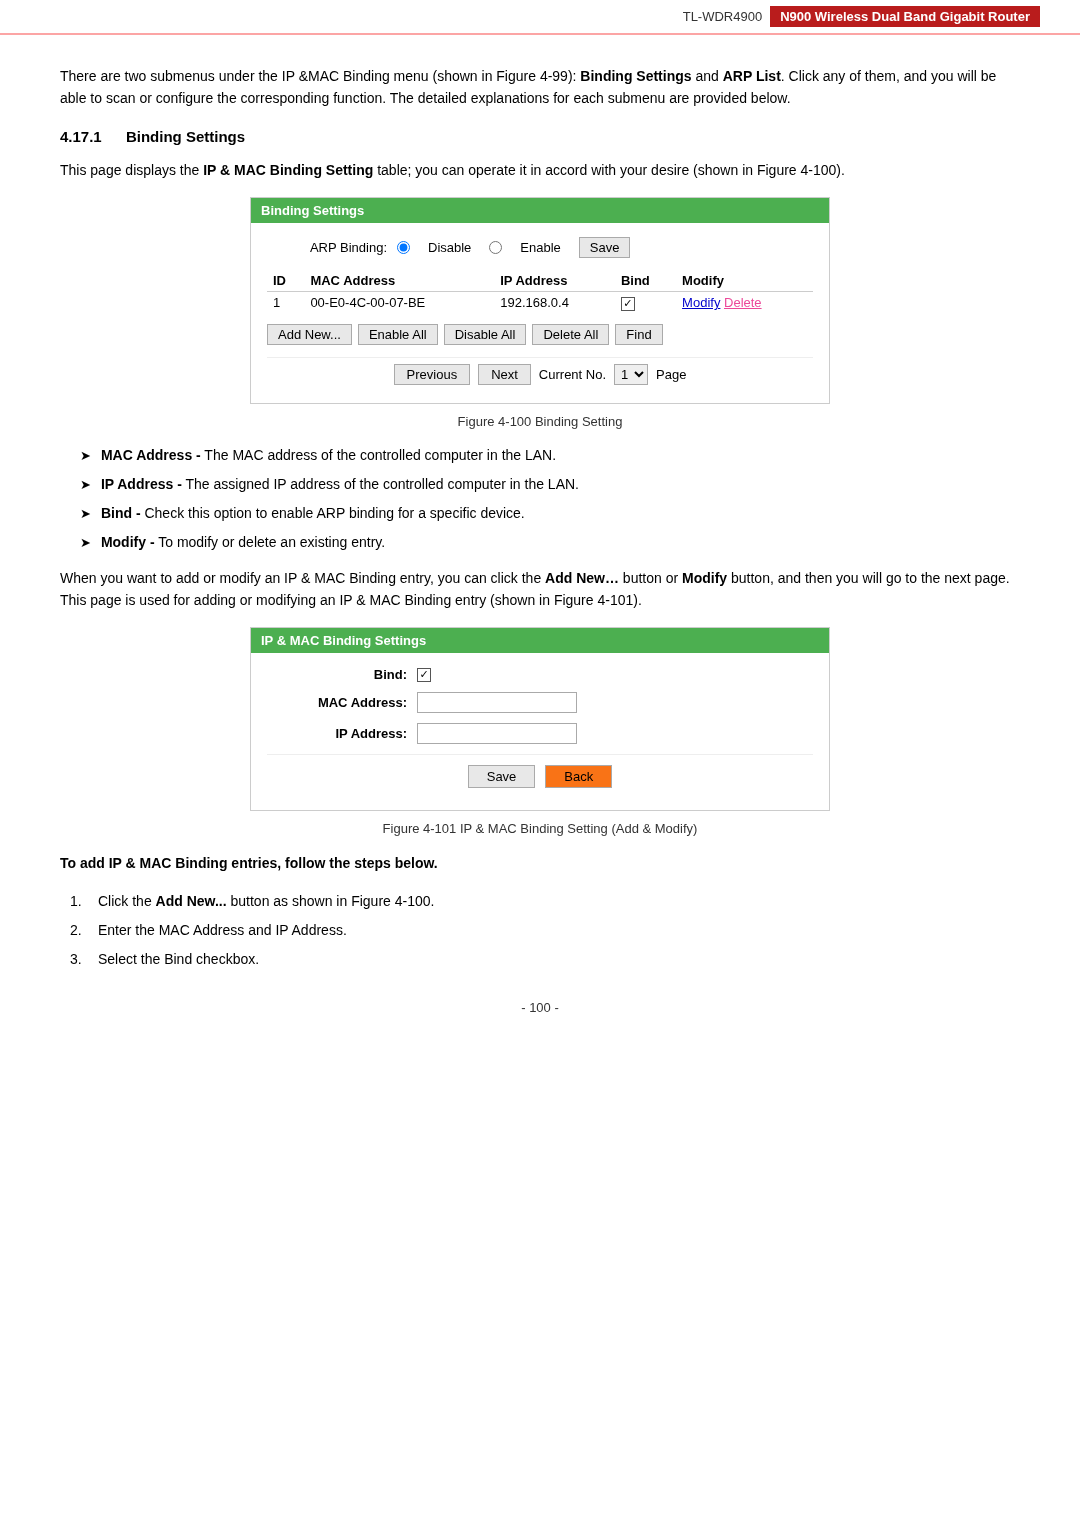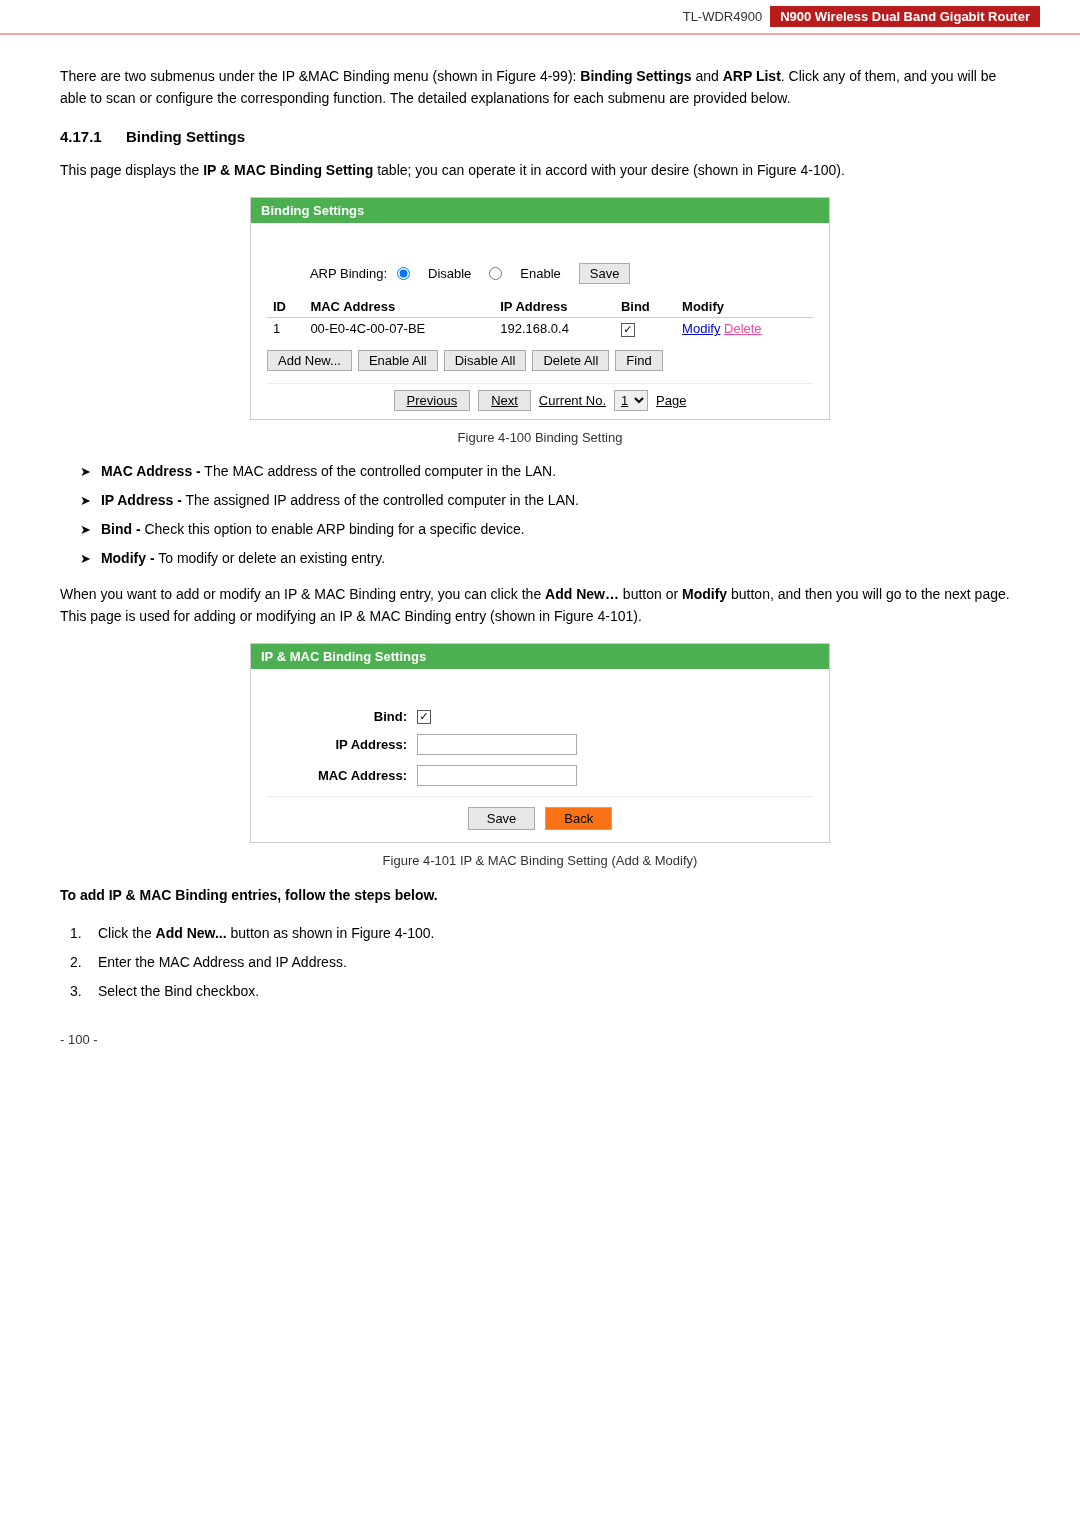--- a/index.html
+++ b/index.html
@@ -68,22 +68,21 @@
       width: 580px;
     }
     .widget-box-header {
       background-color: #4CAF50;
       color: #fff;
       font-weight: bold;
       font-size: 13px;
       padding: 5px 10px;
     }
     .widget-box-body {
-      padding: 4px 16px;
-      margin-top: 36px;
+      padding: 14px 16px;
     }
 
     
     .arp-row {
       display: flex;
       align-items: center;
       margin-bottom: 12px;
       font-size: 13px;
     }
     .arp-label {
@@ -148,21 +147,20 @@
 
     
     .pagination-row {
       display: flex;
       align-items: center;
       justify-content: center;
       gap: 8px;
       font-size: 13px;
       padding: 6px 0 4px 0;
       border-top: 1px solid #eee;
-      text-decoration: underline;
     }
     .page-btn {
       background: #e8e8e8;
       border: 1px solid #aaa;
       padding: 2px 12px;
       cursor: pointer;
       font-size: 13px;
     }
     .page-select {
       font-size: 13px;
@@ -255,20 +253,21 @@
     .bottom-back-btn {
       background: #f97316;
       border: 1px solid #aaa;
       padding: 3px 18px;
       font-size: 13px;
       cursor: pointer;
     }
 
     
     .page-footer {
+      text-align: center;
       font-size: 13px;
       color: #333;
       margin-top: 30px;
     }
 
     .checkbox-style {
       width: 14px;
       height: 14px;
       border: 1px solid #555;
       display: inline-flex;
@@ -396,26 +395,26 @@
   <div class="widget-box">
     <div class="widget-box-header">IP &amp; MAC Binding Settings</div>
     <div class="widget-box-body">
 
       <div class="ipmac-row">
         <span class="ipmac-label">Bind:</span>
         <div class="checkbox-style checked"></div>
       </div>
 
       <div class="ipmac-row">
+        <span class="ipmac-label">MAC Address:</span>
+        <input type="text" class="ipmac-input" style="">
+      </div>
+
+      <div class="ipmac-row">
         <span class="ipmac-label">IP Address:</span>
-        <input type="text" class="ipmac-input" style="">
-      </div>
-
-      <div class="ipmac-row">
-        <span class="ipmac-label">MAC Address:</span>
         <input type="text" class="ipmac-input" style="">
       </div>
 
       <div class="bottom-btn-row">
         <button class="bottom-save-btn">Save</button>
         <button class="bottom-back-btn">Back</button>
       </div>
 
     </div>
   </div>

